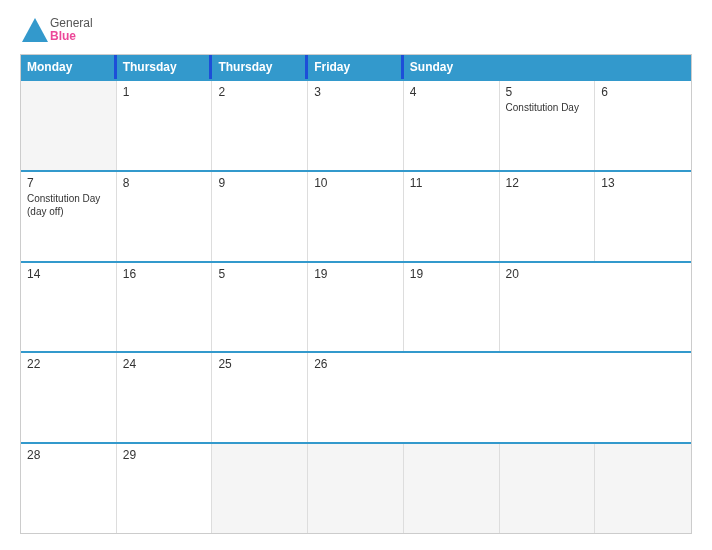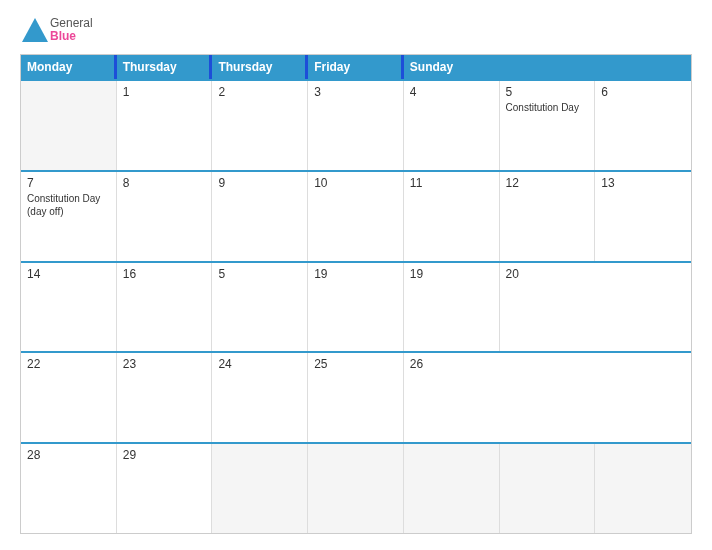--- a/index.html
+++ b/index.html
@@ -185,23 +185,20 @@
         </div>
         <div class="cal-cell">
           <span class="day-number">20</span>
         </div>
       </div>
       <div class="cal-week">
         <div class="cal-cell">
           <span class="day-number">22</span>
         </div>
         <div class="cal-cell">
-          <span class="day-number">23</span>
-        </div>
-        <div class="cal-cell">
           <span class="day-number">24</span>
         </div>
         <div class="cal-cell">
           <span class="day-number">25</span>
         </div>
         <div class="cal-cell">
           <span class="day-number">26</span>
         </div>
       </div>
       <div class="cal-week">

